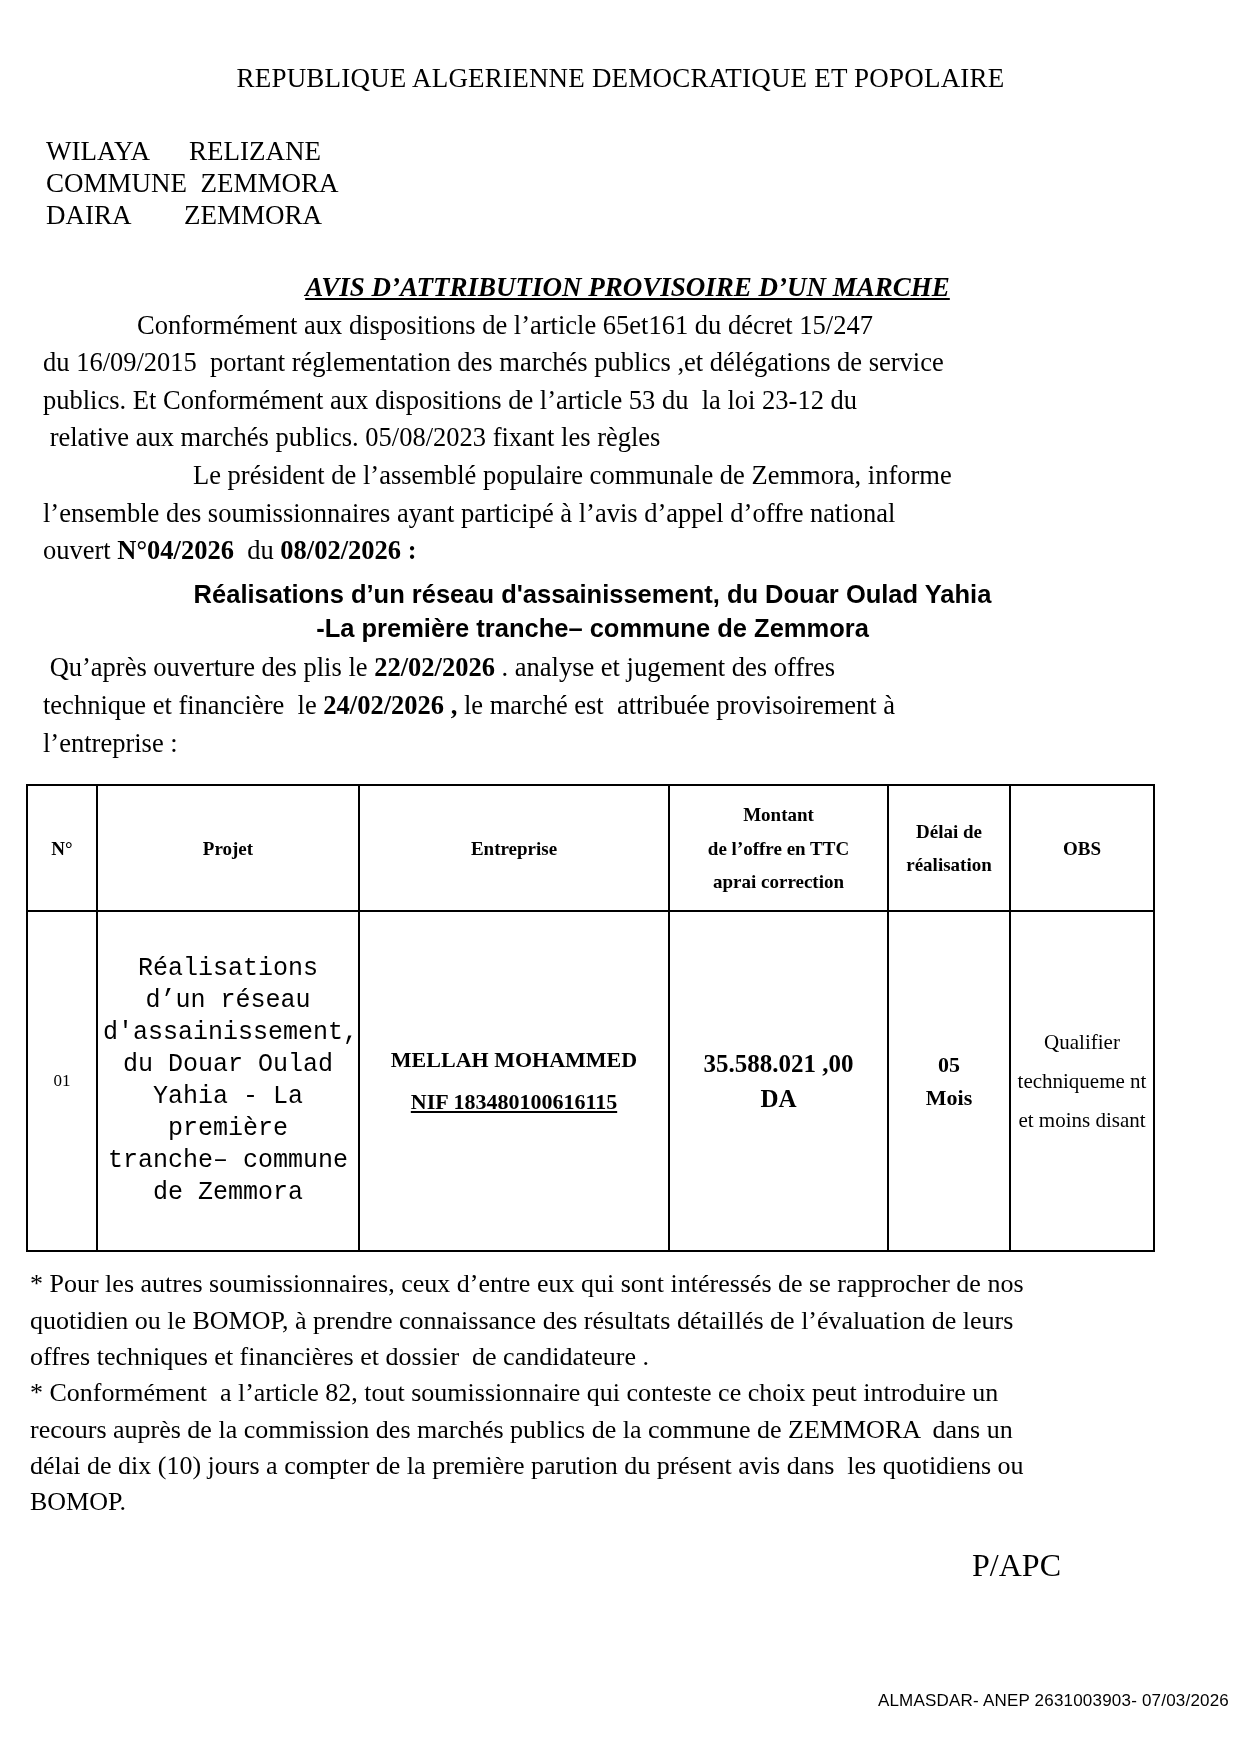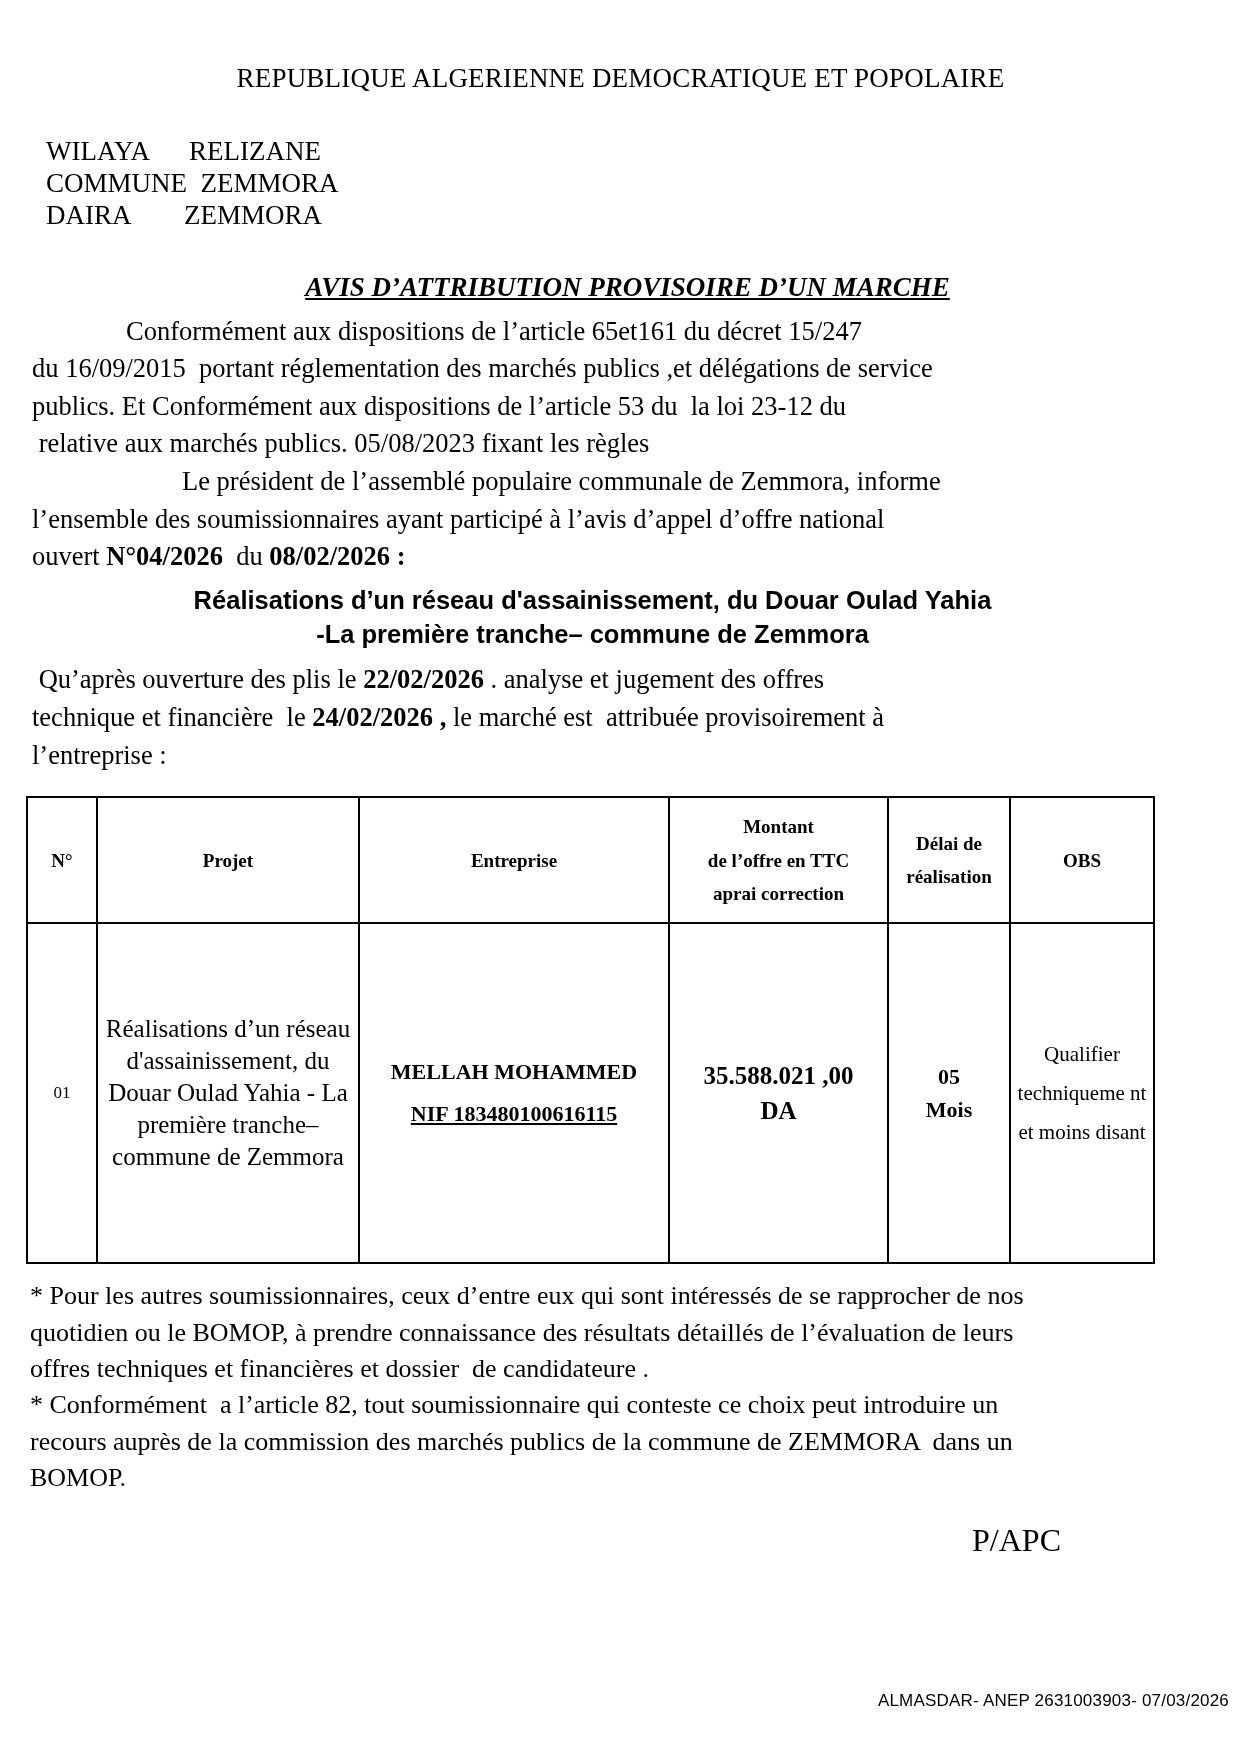--- a/index.html
+++ b/index.html
@@ -51,22 +51,22 @@
     font-size: 27px;
     text-decoration: underline;
     margin-top: 40px;
     margin-left: 14px;
   }
 
   
   .body-text {
     font-size: 26.5px;
     line-height: 1.42;
-    margin-top: 10px;
-    padding-left: 32px;
+    margin-top: 4px;
+    padding-left: 43px;
     padding-right: 26px;
   }
   .body-text .ln {
     display: block;
     white-space: pre-wrap;
   }
   .indent-1 { padding-left: 94px; display: block; }
   .indent-2 { padding-left: 150px; display: block; }
   b.bold { font-weight: bold; }
 
@@ -113,21 +113,21 @@
   td.cell-no {
     font-size: 17px;
     font-weight: normal;
     text-align: center;
     vertical-align: middle;
     padding-left: 6px;
     font-family: "Liberation Serif", "DejaVu Serif", serif;
     margin-left: 36px;
   }
   td.cell-projet {
-    font-family: Liberation Serif, serif;
+    font-family: Liberation Mono, monospace;
     font-size: 25px;
     line-height: 1.28;
     text-align: center;
     vertical-align: middle;
   }
   td.cell-entreprise {
     font-family: "Liberation Serif", "DejaVu Serif", serif;
     font-weight: bold;
     font-size: 22px;
     line-height: 1.9;
@@ -263,20 +263,21 @@
       </tr>
     </tbody>
   </table>
 
   <div class="notes">
     <span class="ln">* Pour les autres soumissionnaires, ceux d’entre eux qui sont intéressés de se rapprocher de nos</span>
     <span class="ln">quotidien ou le BOMOP, à prendre connaissance des résultats détaillés de l’évaluation de leurs</span>
     <span class="ln">offres techniques et financières et dossier  de candidateure .</span>
     <span class="ln">* Conformément  a l’article 82, tout soumissionnaire qui conteste ce choix peut introduire un</span>
     <span class="ln">recours auprès de la commission des marchés publics de la commune de ZEMMORA  dans un</span>
+    <span class="ln">délai de dix (10) jours a compter de la première parution du présent avis dans  les quotidiens ou</span>
     <span class="ln">BOMOP.</span>
   </div>
 
   <div class="signature">P/APC</div>
 
   <div class="footer-anep">ALMASDAR- ANEP 2631003903- 07/03/2026</div>
 
 </div>
 
 </body></html>

